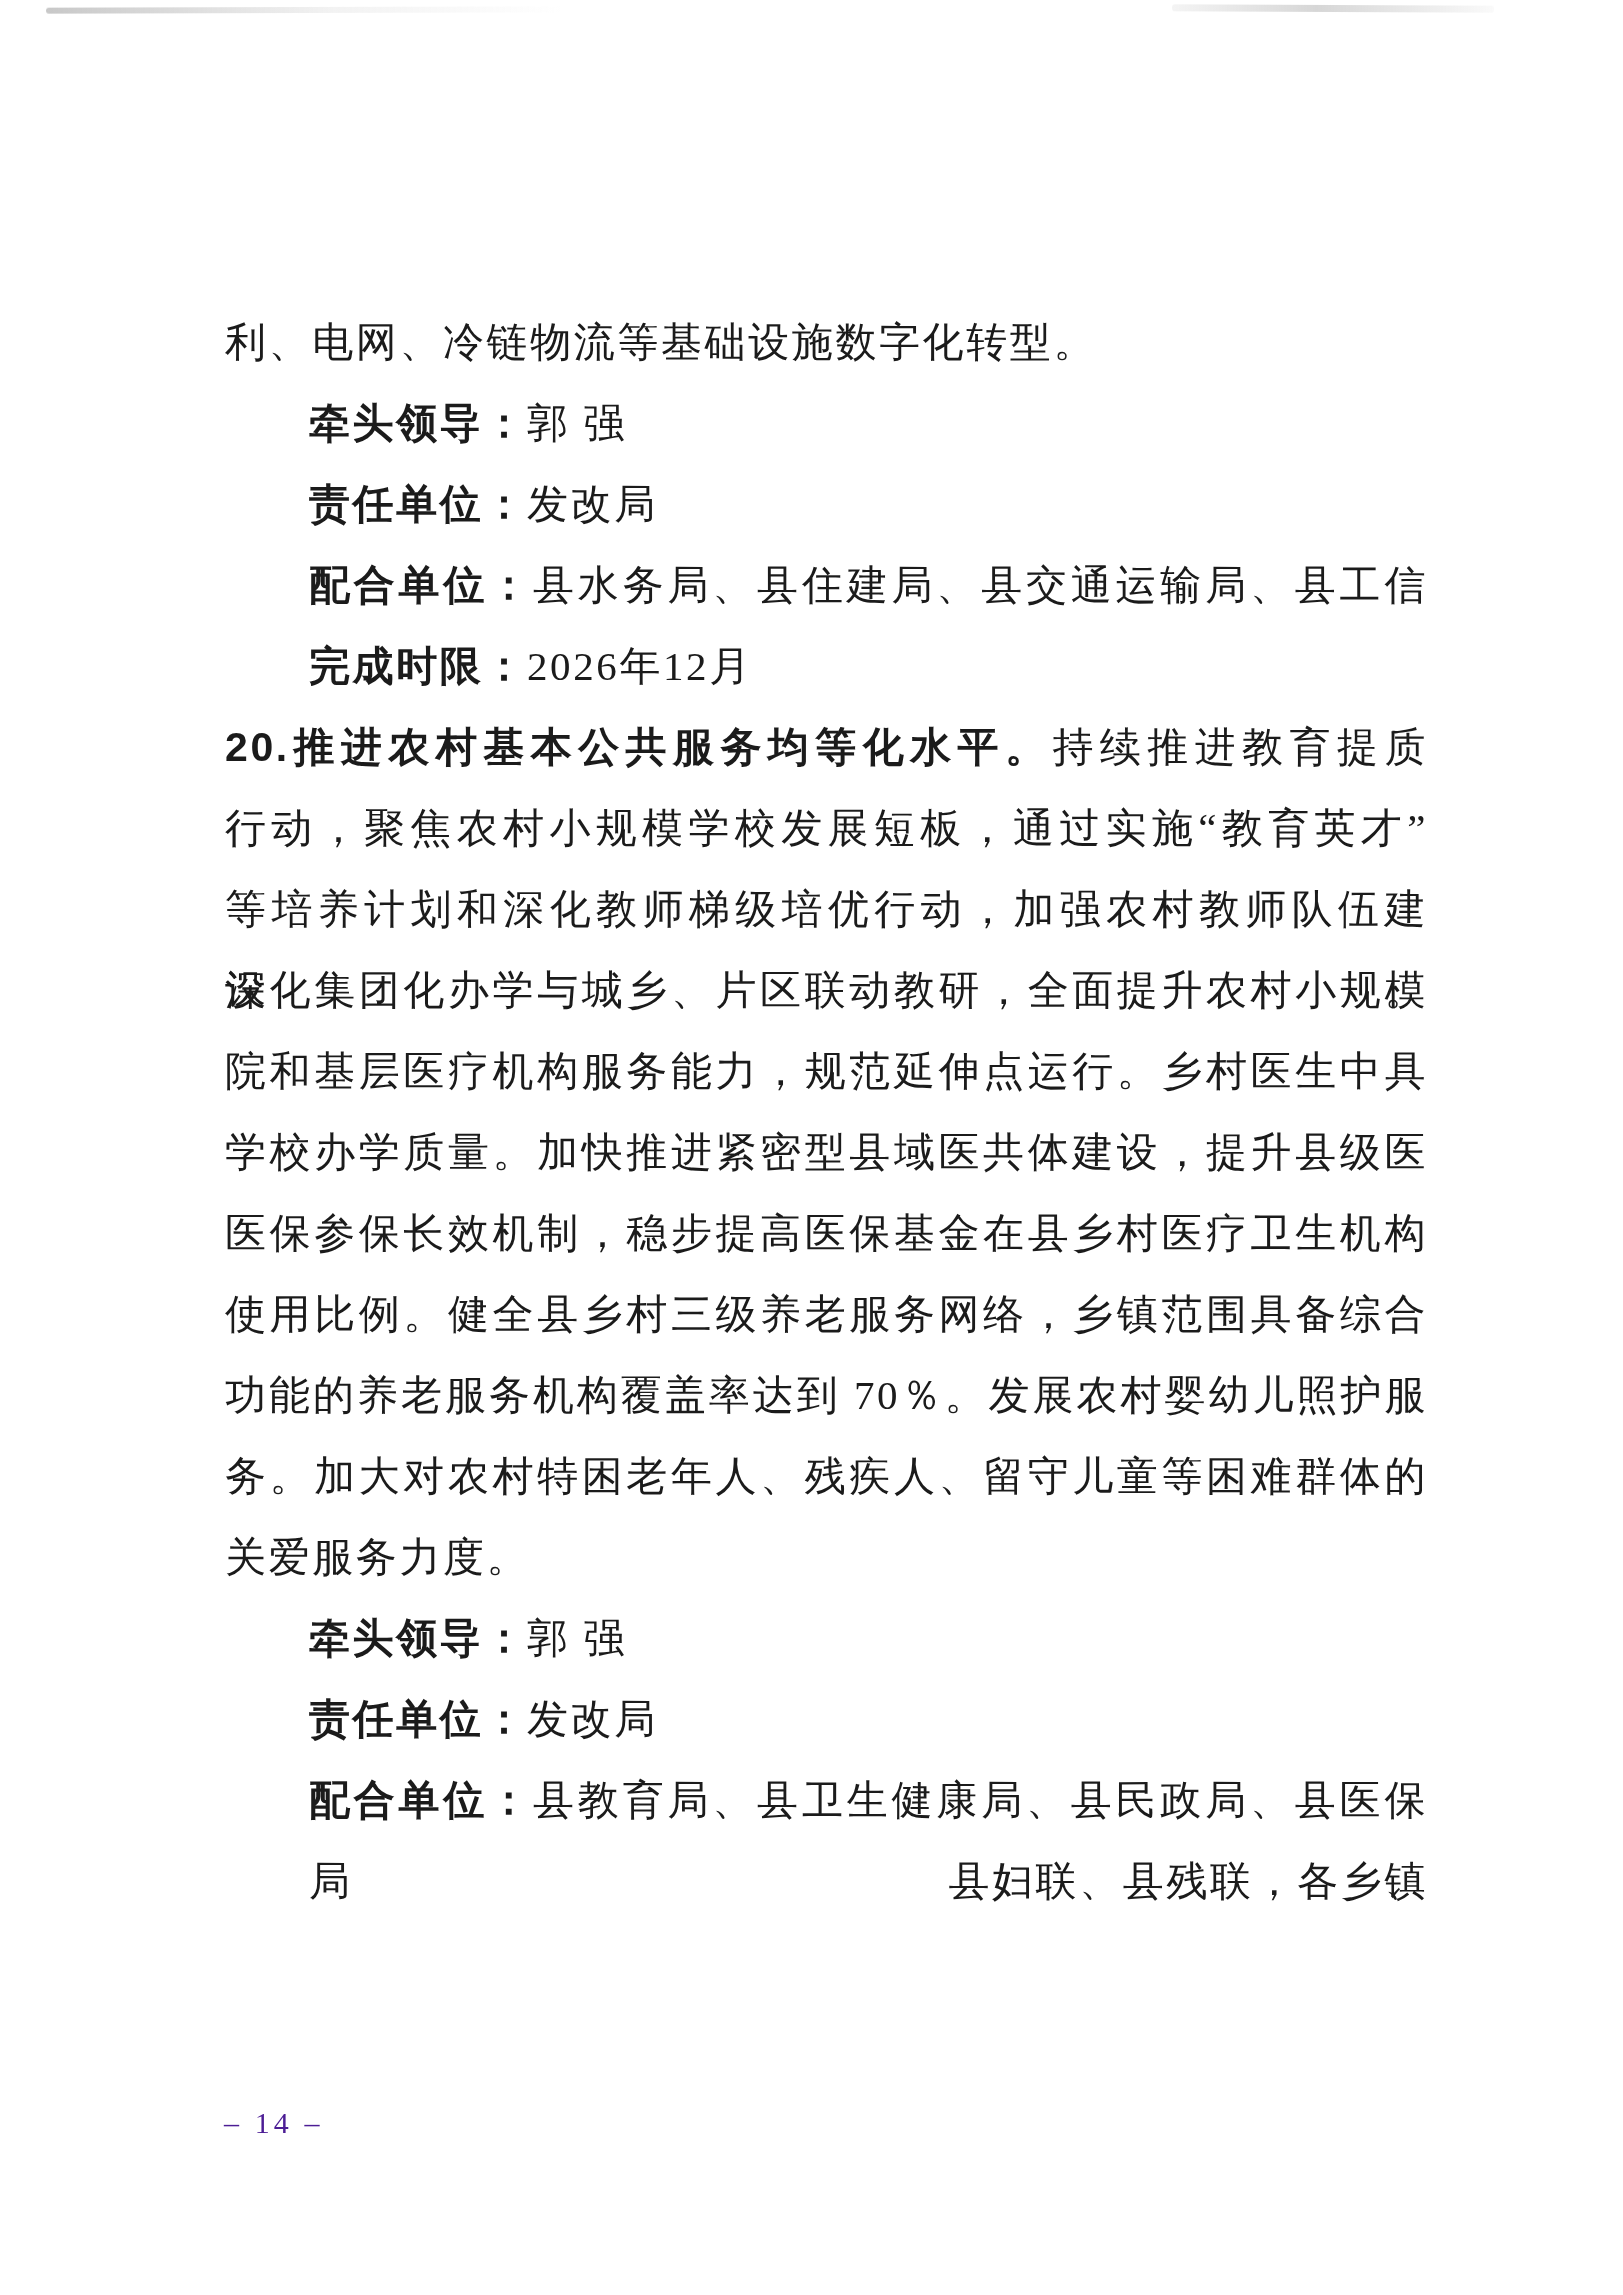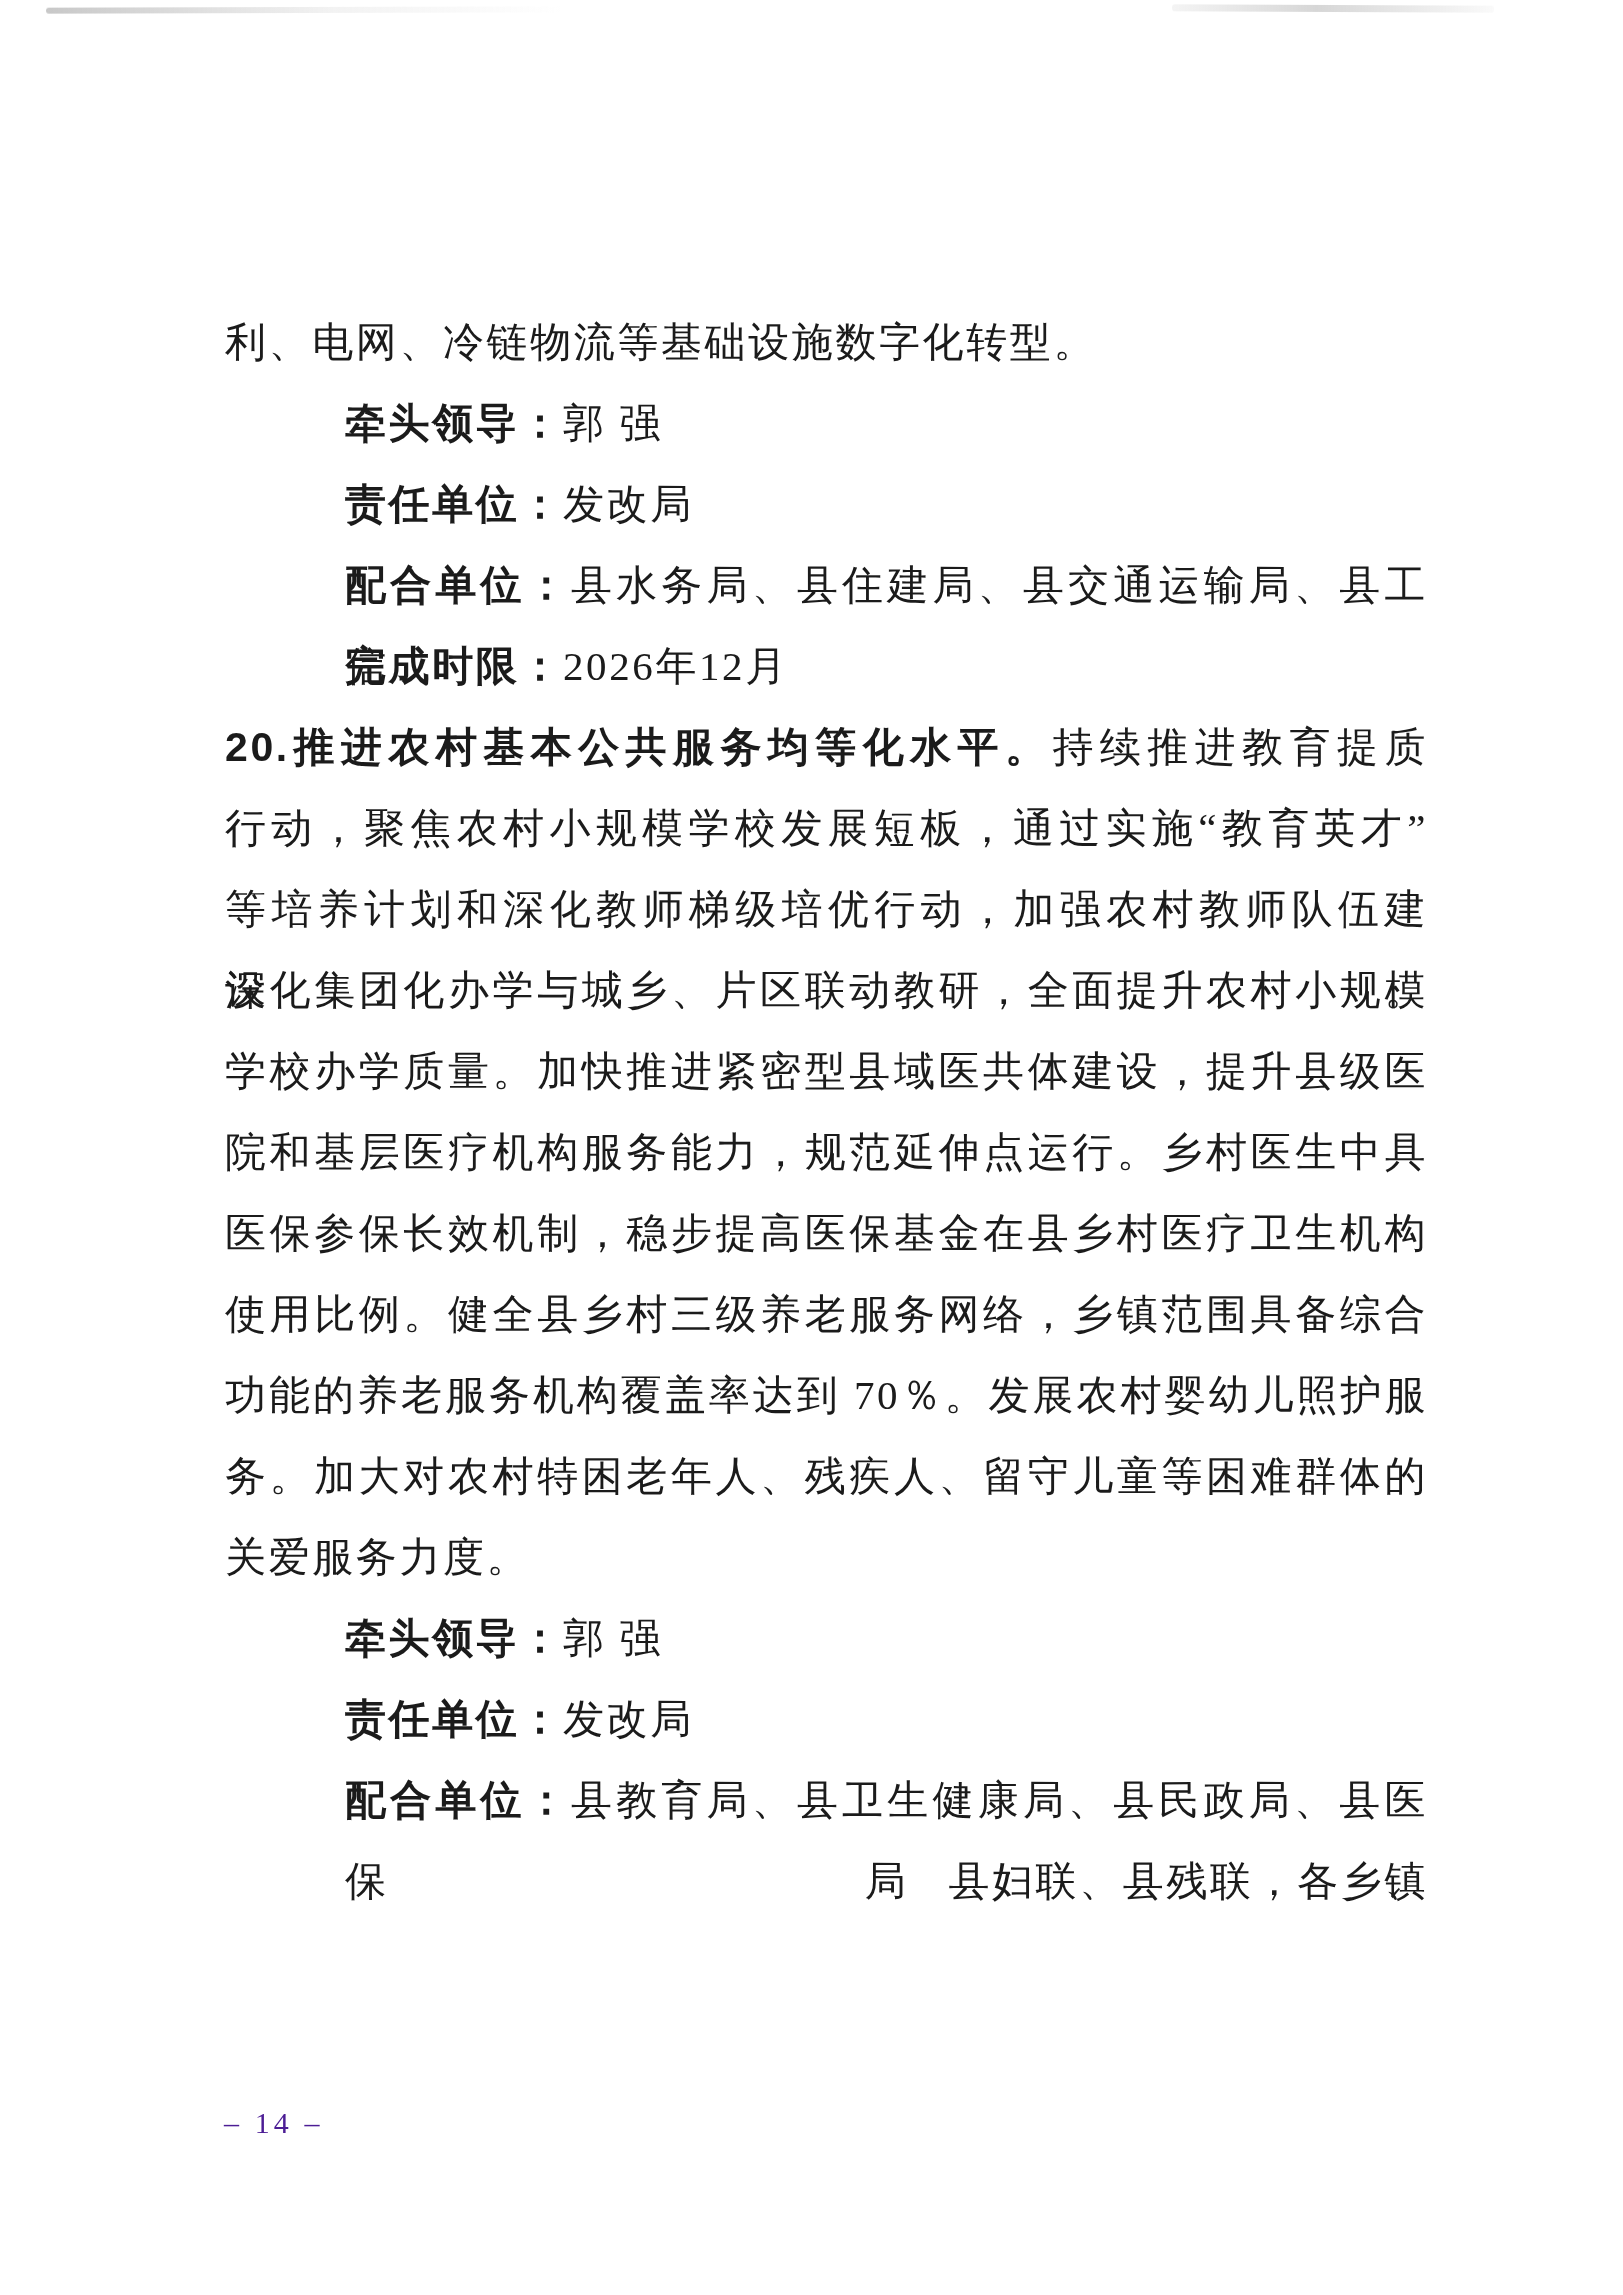--- a/index.html
+++ b/index.html
@@ -51,21 +51,21 @@
     line-height: 81px;
     font-size: 41px;
     letter-spacing: 2.6px;
     white-space: nowrap;
   }
   .ln.just {
     white-space: normal;
     text-align: justify;
     text-align-last: justify;
   }
-  .lbl  { margin-left: 120px; }
+  .lbl  { margin-left: 84px; }
   .para { }
   .hang { margin-left: 312px; text-align: right; }
   .b {
     font-family: "Liberation Sans", "DejaVu Sans", sans-serif;
     font-weight: 700;
   }
   .page-number {
     position: absolute;
     left: 224px;
     top: 2097px;
@@ -99,23 +99,23 @@
     <div class="ln lbl"><span class="b">完成时限：</span><span>2026年12月</span></div>
 
     <div class="ln para just"><span class="b">20.推进农村基本公共服务均等化水平。</span><span>持续推进教育提质</span></div>
 
     <div class="ln just"><span class="b"></span><span>行动，聚焦农村小规模学校发展短板，通过实施“教育英才”</span></div>
 
     <div class="ln just"><span class="b"></span><span>等培养计划和深化教师梯级培优行动，加强农村教师队伍建设。</span></div>
 
     <div class="ln just"><span class="b"></span><span>深化集团化办学与城乡、片区联动教研，全面提升农村小规模</span></div>
 
+    <div class="ln just"><span class="b"></span><span>院和基层医疗机构服务能力，规范延伸点运行。乡村医生中具</span></div>
+
     <div class="ln just"><span class="b"></span><span>学校办学质量。加快推进紧密型县域医共体建设，提升县级医</span></div>
-
-    <div class="ln just"><span class="b"></span><span>院和基层医疗机构服务能力，规范延伸点运行。乡村医生中具</span></div>
 
 
     <div class="ln just"><span class="b"></span><span>医保参保长效机制，稳步提高医保基金在县乡村医疗卫生机构</span></div>
 
     <div class="ln just"><span class="b"></span><span>使用比例。健全县乡村三级养老服务网络，乡镇范围具备综合</span></div>
 
     <div class="ln just"><span class="b"></span><span>功能的养老服务机构覆盖率达到 70％。发展农村婴幼儿照护服</span></div>
 
     <div class="ln just"><span class="b"></span><span>务。加大对农村特困老年人、残疾人、留守儿童等困难群体的</span></div>
 

